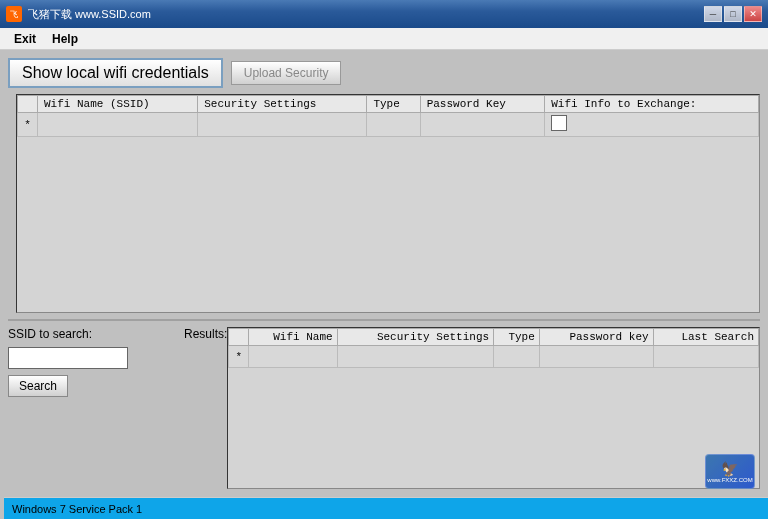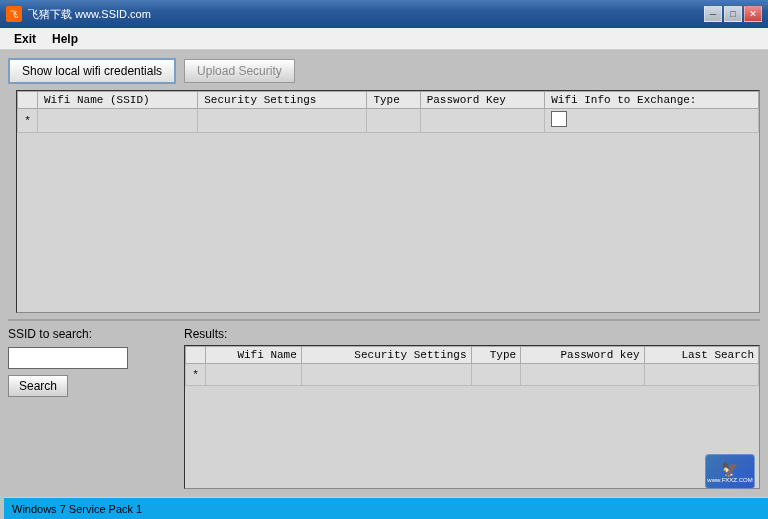--- a/index.html
+++ b/index.html
@@ -96,21 +96,21 @@
     .toolbar {
       display: flex;
       gap: 8px;
       align-items: center;
     }
     .btn-show {
       padding: 4px 12px;
       background: linear-gradient(to bottom, #ffffff, #e0e0e0);
       border: 2px solid #7a9fc0;
       cursor: pointer;
-      font-size: 12px;
+      font-size: 16px;
       font-family: Arial, sans-serif;
       color: #000;
     }
     .btn-upload {
       padding: 4px 12px;
       background: linear-gradient(to bottom, #ffffff, #d0d0d0);
       border: 1px solid #999;
       cursor: pointer;
       font-size: 12px;
       font-family: Arial, sans-serif;
@@ -190,21 +190,21 @@
       background: linear-gradient(to bottom, #ffffff, #d0d0d0);
       border: 1px solid #888;
       cursor: pointer;
       font-size: 12px;
       font-family: Arial, sans-serif;
       width: 60px;
     }
     .results-panel {
       flex: 1;
       display: flex;
-      flex-direction: column;
+      flex-direction: row;
       padding-left: 48px;
     }
     .results-label {
       font-family: Arial, sans-serif;
       font-size: 12px;
       color: #000;
       margin-bottom: 4px;
     }
     .results-table-container {
       flex: 1;

